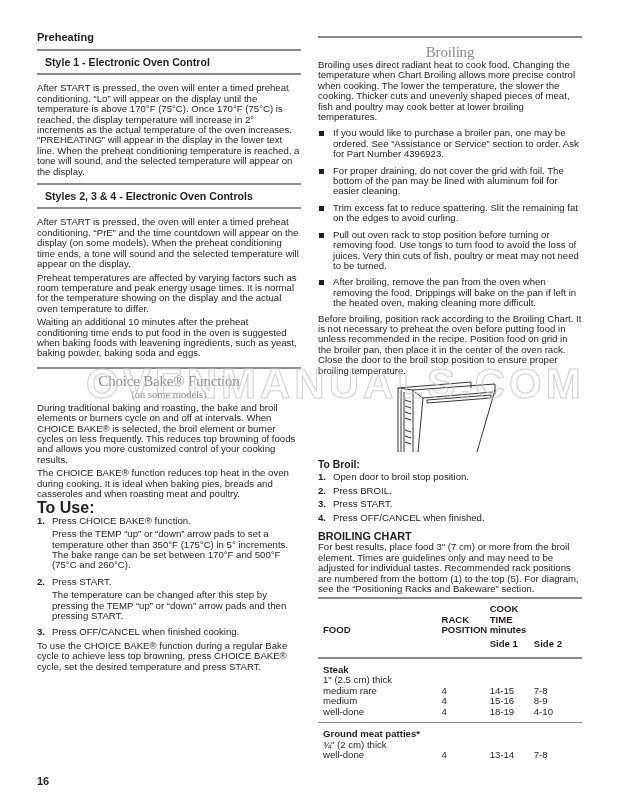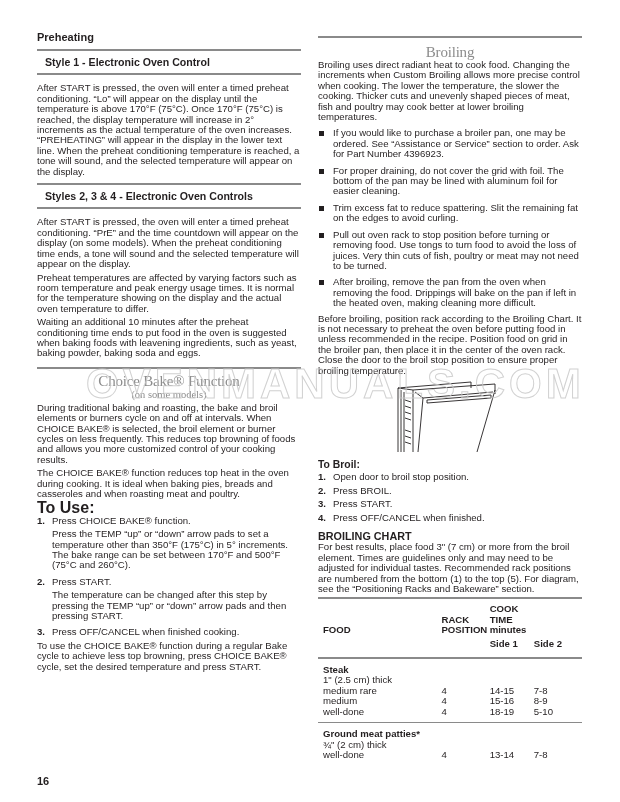--- a/index.html
+++ b/index.html
@@ -89,21 +89,21 @@
     </li>
   </ol>
   <p>To use the CHOICE BAKE® function during a regular Bake cycle to achieve less top browning, press CHOICE BAKE® cycle, set the desired temperature and press START.</p>
 </div>
 
 <div class="page-num">16</div>
 
 <div class="col right" style="top:36px;">
   <div class="rule"></div>
   <div class="serif-title" style="margin-top:6px;">Broiling</div>
-  <p>Broiling uses direct radiant heat to cook food. Changing the increments when Custom Broiling allows more precise control when cooking. The lower the temperature, the slower the cooking. Thicker cuts and unevenly shaped pieces of meat, fish and poultry may cook better at lower broiling temperatures.</p>
+  <p>Broiling uses direct radiant heat to cook food. Changing the temperature when Chart Broiling allows more precise control when cooking. The lower the temperature, the slower the cooking. Thicker cuts and unevenly shaped pieces of meat, fish and poultry may cook better at lower broiling temperatures.</p>
 
   <ul class="blist">
     <li>
       <span class="sq"></span>
       <div class="sub" style="margin-top:6px;">If you would like to purchase a broiler pan, one may be ordered. See “Assistance or Service” section to order. Ask for Part Number 4396923.</div>
     </li>
     <li style="margin-top:6px;">
       <span class="sq"></span>
       <div>For proper draining, do not cover the grid with foil. The bottom of the pan may be lined with aluminum foil for easier cleaning.</div>
     </li>
@@ -204,21 +204,21 @@
     <tr>
       <td class="c1">medium</td>
       <td class="c2">4</td>
       <td class="c3">15-16</td>
       <td class="c4">8-9</td>
     </tr>
     <tr>
       <td class="c1" style="padding-bottom:5px;">well-done</td>
       <td class="c2" style="padding-bottom:5px;">4</td>
       <td class="c3" style="padding-bottom:5px;">18-19</td>
-      <td class="c4" style="padding-bottom:5px;">5-10</td>
+      <td class="c4" style="padding-bottom:5px;">4-10</td>
     </tr>
     <tr>
           <td colspan="4" style="padding:0;">
             <div class="rule-thin"></div>
           </td>
         </tr>
 
     <tr>
       <td class="c1 th" colspan="4" style="padding-top:6px;">Ground meat patties*</td>
     </tr>

